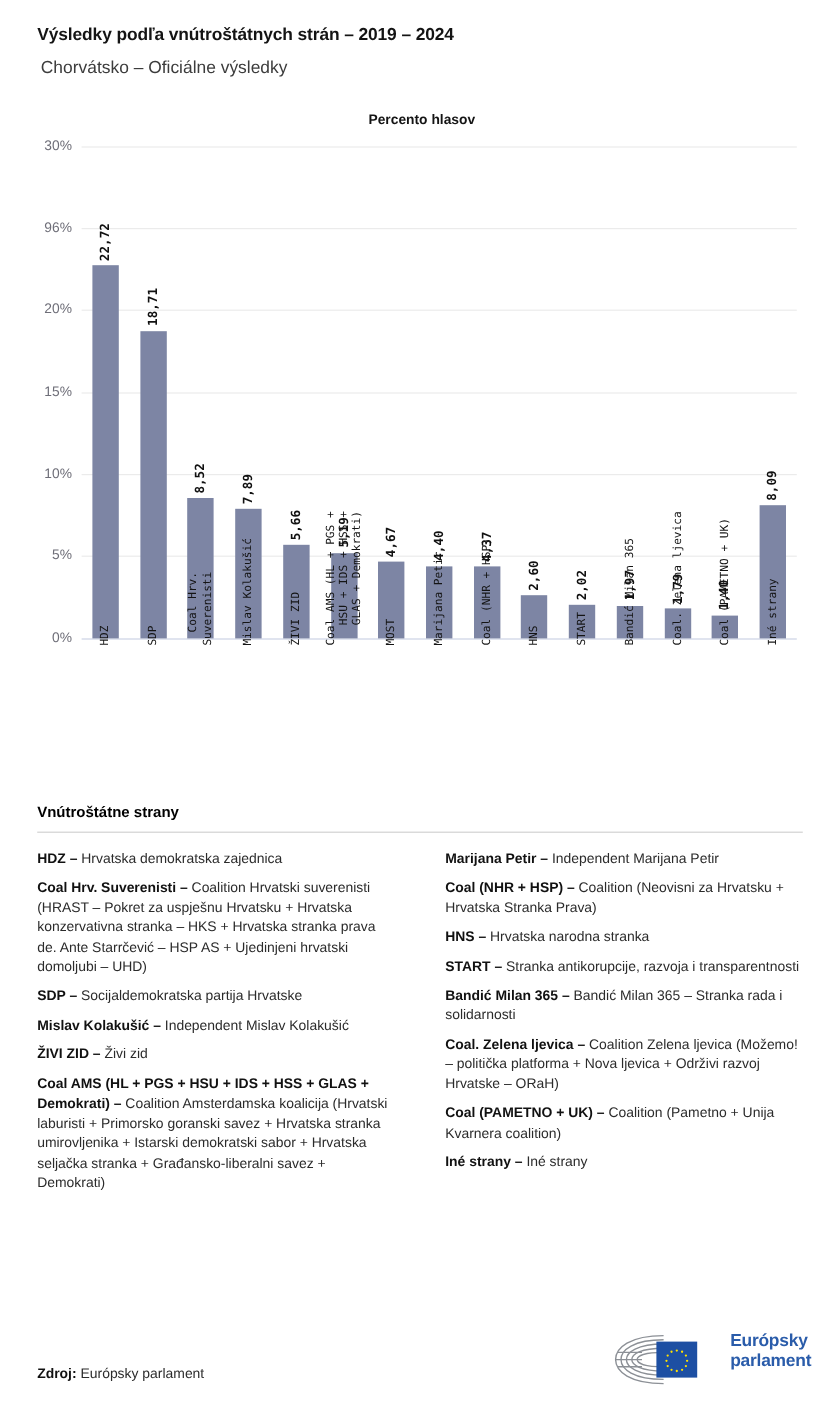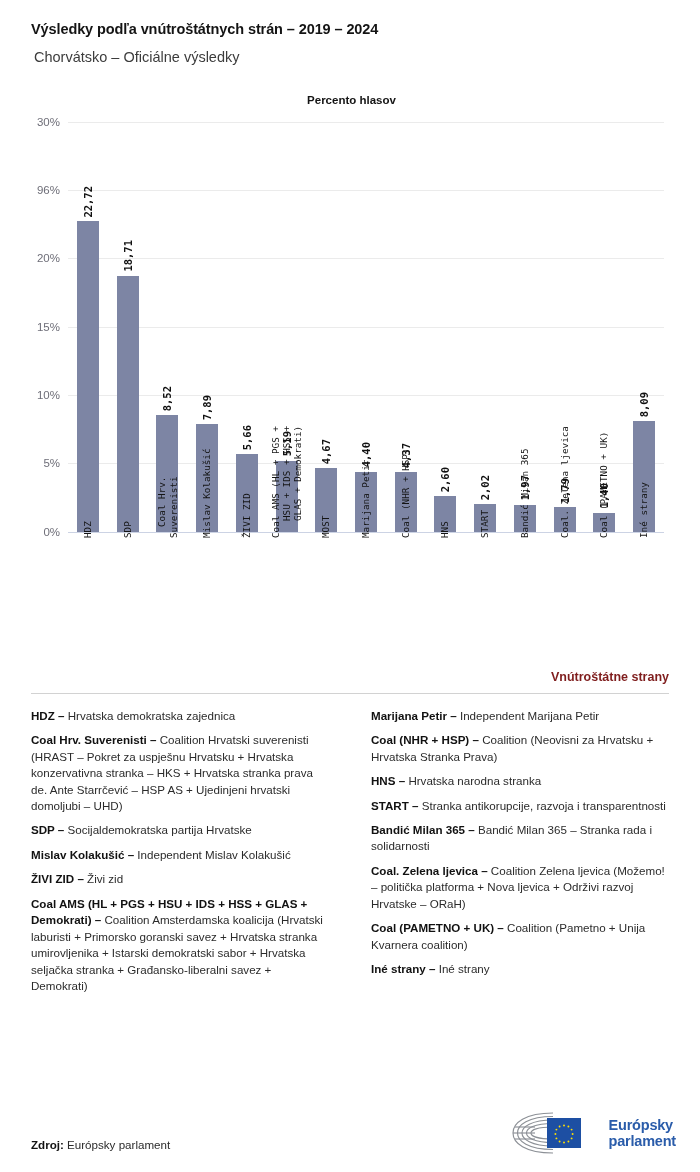--- a/index.html
+++ b/index.html
@@ -83,23 +83,22 @@
   }
   .cat-label-wrap {
     position:absolute; top:100%; left:50%;
     transform:translateX(-50%);
     margin-top:6px;
   }
 
   
   #legend { padding:0 31px; margin-top:-4px; }
   #legend-title {
-    font-size:12.5px; font-weight:bold; color:#7f1d1d;
+    font-size:12.5px; font-weight:bold; color:#000000;
     margin-bottom:9px;
-    text-align:right;
   }
   #legend-divider { height:1px; background:#d2d2d2; width:100%; }
   #legend-cols {
     display:flex; gap:42px; margin-top:14px;
   }
   .legend-col { width:313px; }
   .legend-entry {
     font-size:11.6px; line-height:1.42; color:#2b2b2b;
     margin-bottom:8px;
   }
@@ -111,21 +110,21 @@
     height:70px;
   }
   #source {
     position:absolute; left:31px; bottom:21px;
     font-size:11.6px; color:#2b2b2b;
   }
   #source b { font-weight:bold; color:#111; }
 
   #ep-logo {
     position:absolute; right:24px; bottom:16px;
-    display:flex; align-items:center; gap:8px;
+    display:flex; align-items:flex-start; gap:8px;
   }
   #ep-logo-mark { position:relative; width:92px; height:46px; }
   #ep-logo-text {
     font-size:14.5px; font-weight:bold; color:#2a5caa;
     line-height:1.12; letter-spacing:-0.2px;
   }
 </style>
 </head>
 <body>
 

